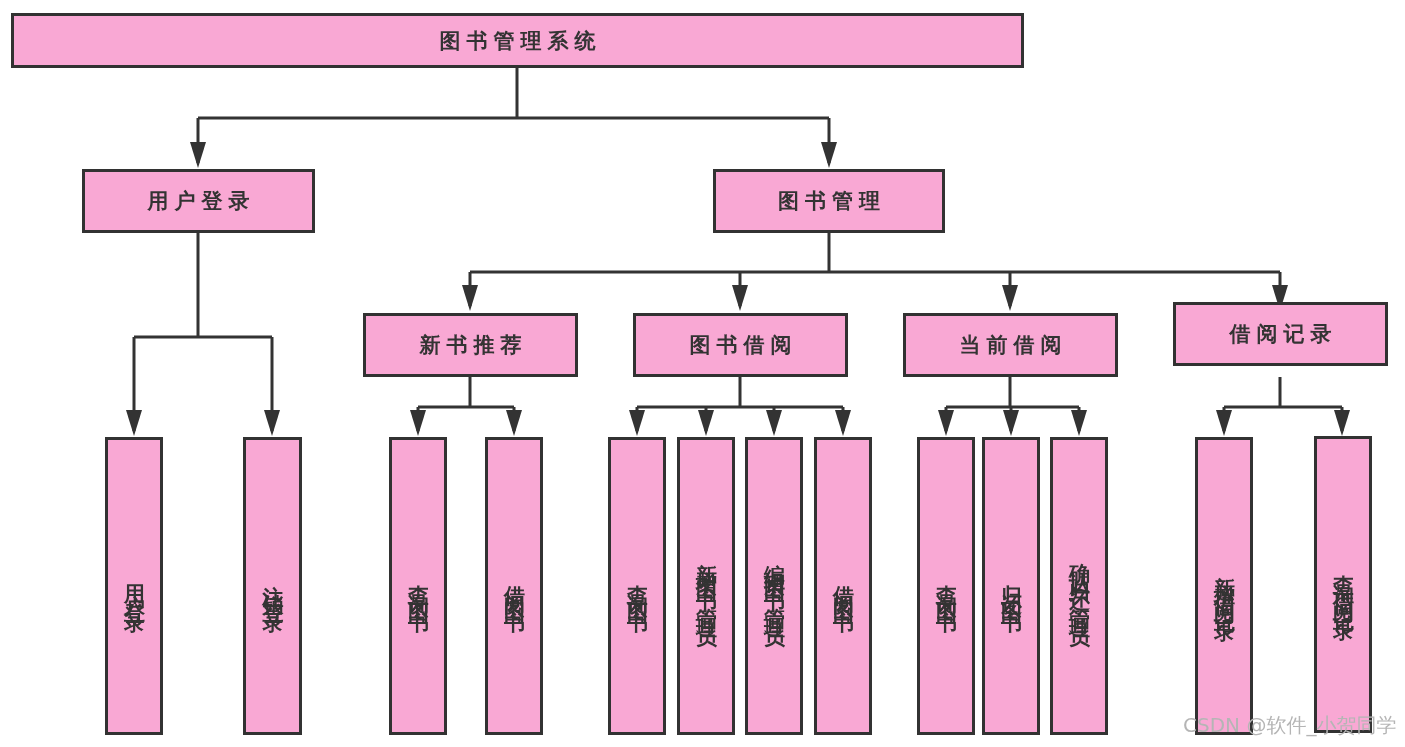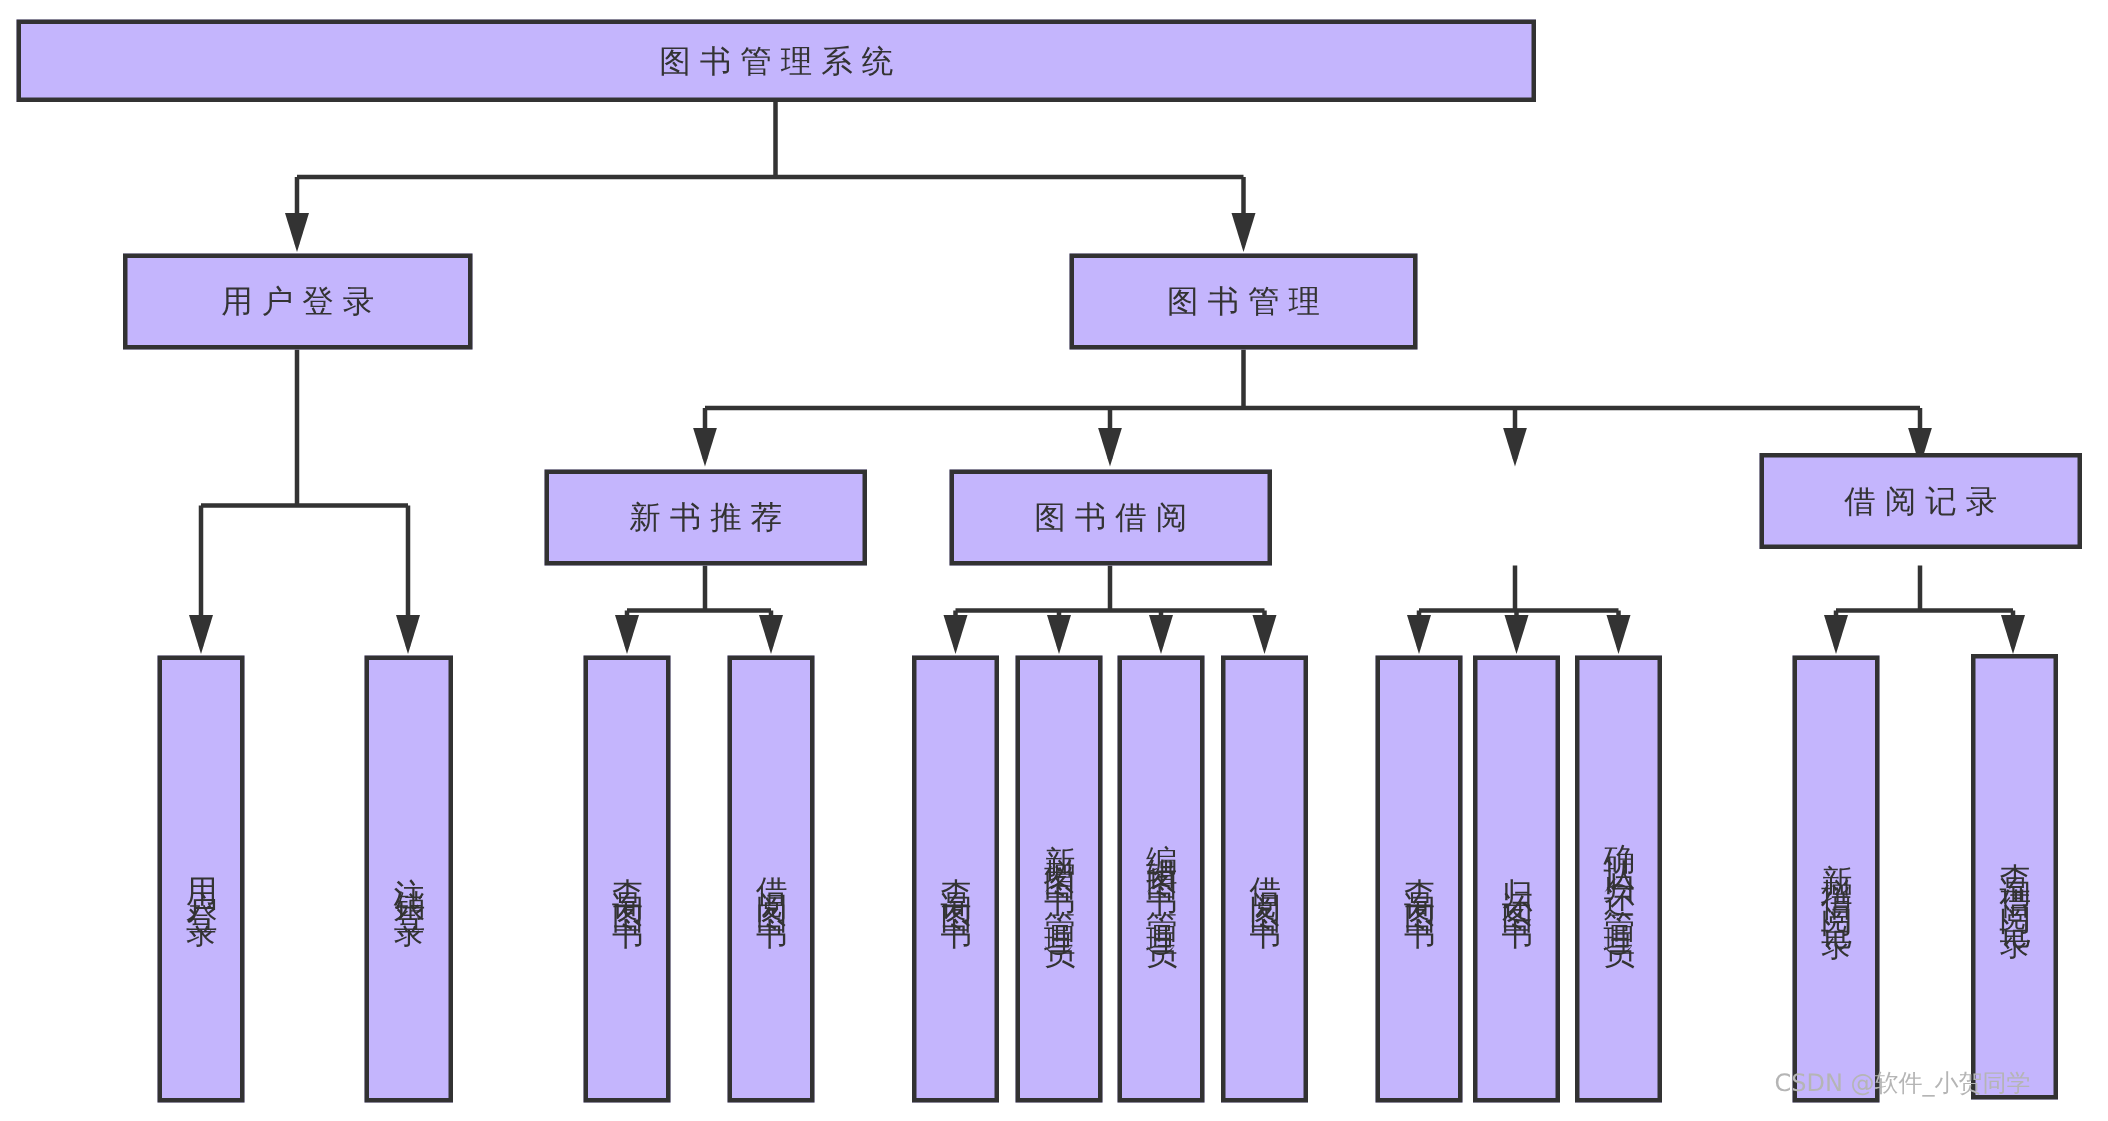--- a/index.html
+++ b/index.html
@@ -3,36 +3,37 @@
 <meta charset="utf-8">
 <style>
   html,body { margin:0; padding:0; background:#ffffff; }
   .canvas {
     position:relative; width:1405px; height:747px; background:#ffffff;
     font-family:"DejaVu Sans","Liberation Sans",sans-serif; overflow:hidden;
   }
   .wires { position:absolute; left:0; top:0; width:1405px; height:747px; }
   .node {
     position:absolute; box-sizing:border-box;
-    border:3px solid #323232; background:#c4b5fd;
+    border:3px solid #323232; background:#f9a8d4;
     display:flex; align-items:center; justify-content:center;
     color:#333333;
+    font-weight:bold;
   }
   .h-node span {
     font-size:21px; letter-spacing:6px; text-indent:6px;
     white-space:nowrap; color:#333333;
   }
   .v-node span {
     writing-mode:vertical-rl; text-orientation:mixed;
     font-size:21px; letter-spacing:9px; line-height:1.0;
     color:#333333;
   }
   .watermark {
     position:absolute; left:1183px; top:712px;
-    font-size:16px; color:#b5b5b5; white-space:nowrap; z-index:5;
+    font-size:20px; color:#b5b5b5; white-space:nowrap; z-index:5;
   }
 </style>
 </head>
 <body>
 
 <div class="canvas">
 
   <svg class="wires" width="1405" height="747" viewBox="0 0 1405 747" xmlns="http://www.w3.org/2000/svg">
     <defs>
       <marker id="arr" viewBox="0 0 28 18" refX="21" refY="9" markerWidth="28" markerHeight="18" markerUnits="userSpaceOnUse" orient="auto">
@@ -79,20 +80,23 @@
   <div class="node h-node" style="left:713px; top:169px; width:232px; height:64px;align-items:center;">
     <span>图书管理</span>
   </div>
 
   <div class="node h-node" style="left:363px; top:313px; width:215px; height:64px;">
     <span>新书推荐</span>
   </div>
   <div class="node h-node" style="left:633px; top:313px; width:215px; height:64px;">
     <span>图书借阅</span>
   </div>
+  <div class="node h-node" style="left:903px; top:313px; width:215px; height:64px;">
+    <span>当前借阅</span>
+  </div>
   <div class="node h-node" style="left:1173px; top:302px; width:215px; height:64px;">
     <span>借阅记录</span>
   </div>
 
   <div class="node v-node" style="left:105px; top:437px; width:58px; height:298px;">
     <span>用户登录</span>
   </div>
   <div class="node v-node" style="left:243px; top:437px; width:59px; height:298px;">
     <span>注销登录</span>
   </div>

